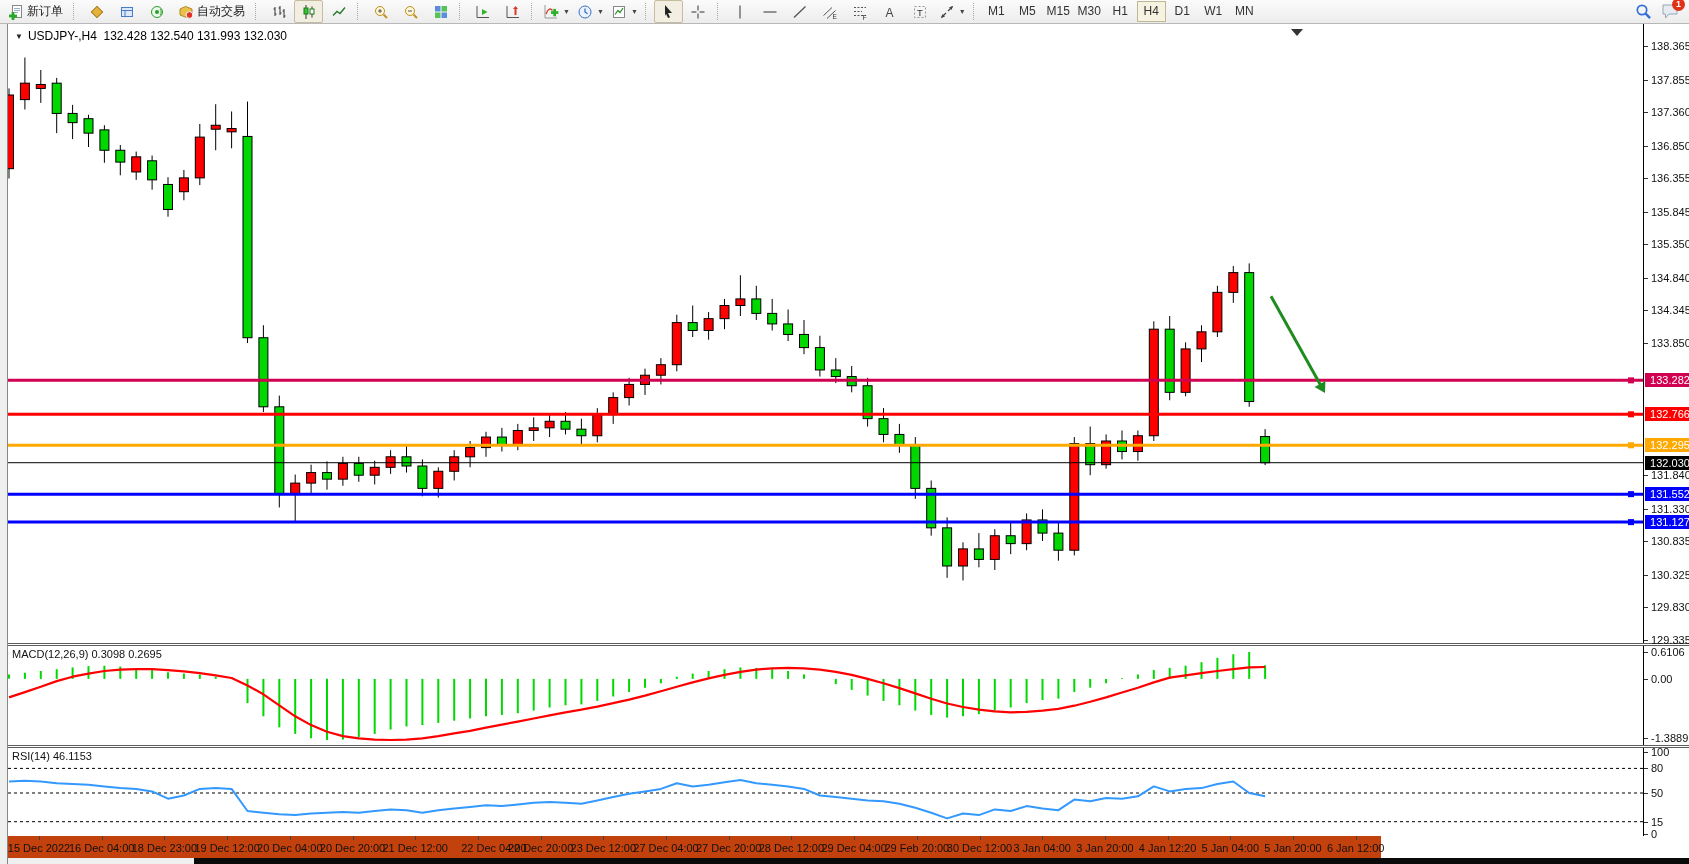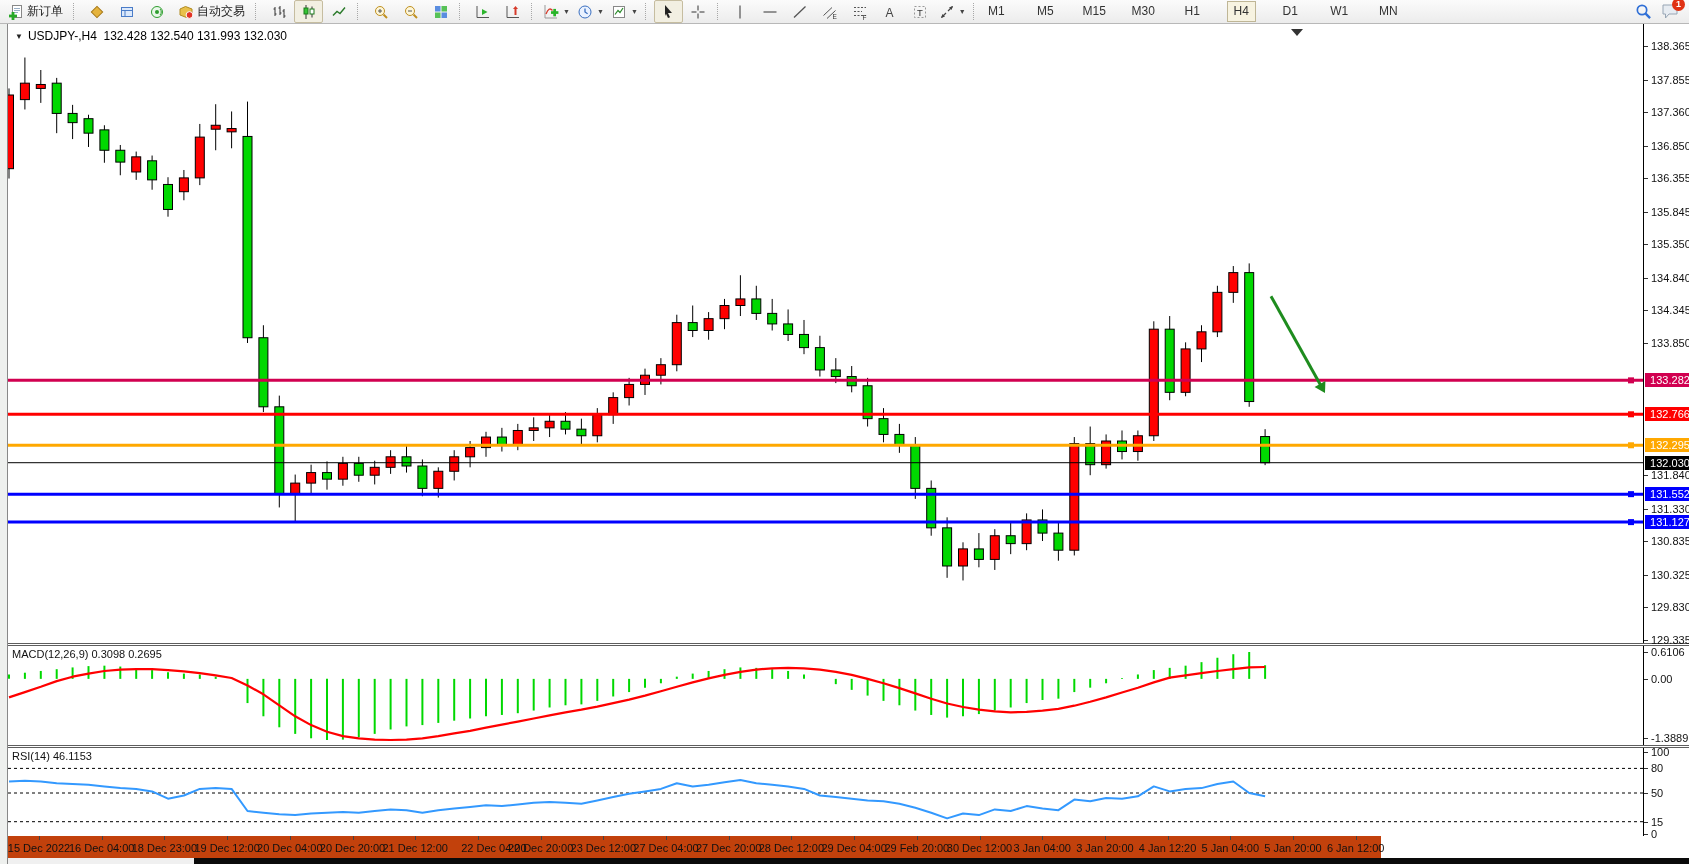--- a/index.html
+++ b/index.html
@@ -211,21 +211,21 @@
   </div>
   <div class="tbtn">
     <svg width="16" height="16" viewBox="0 0 16 16">
         <path d="M2.5 13.5L7 9M13.5 2.5L9 7" stroke="#444" stroke-width="1.2"></path>
         <polygon points="2,14 6,12.5 3.5,10" fill="#444"></polygon>
         <polygon points="14,2 10,3.5 12.5,6" fill="#444"></polygon>
       </svg>
     <span class="caret">▼</span>
   </div>
   <div class="grip"></div>
-  <div id="tf-group" style="display:flex;gap:20px;">
+  <div id="tf-group" style="display:flex;gap:2px;">
       <div class="tf">M1</div>
       <div class="tf">M5</div>
       <div class="tf">M15</div>
       <div class="tf">M30</div>
       <div class="tf">H1</div>
       <div class="tf active">H4</div>
       <div class="tf">D1</div>
       <div class="tf">W1</div>
       <div class="tf">MN</div>
     </div>

